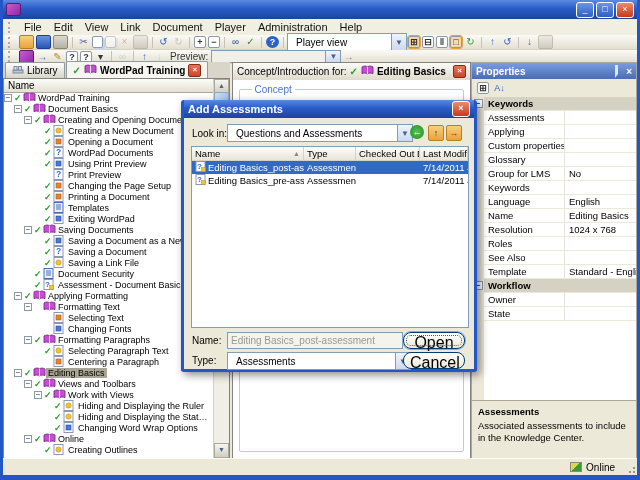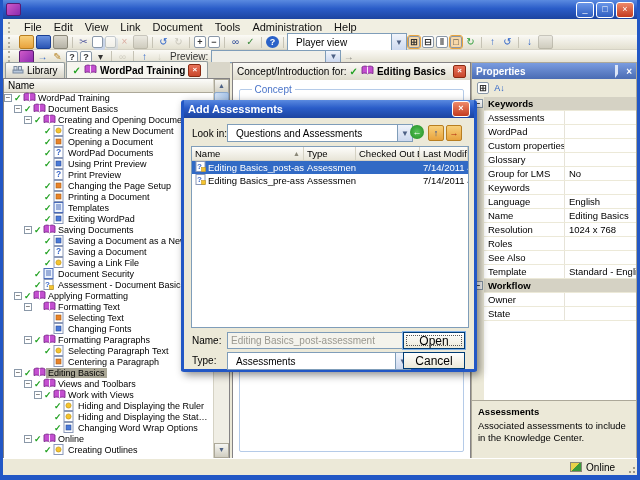--- a/index.html
+++ b/index.html
@@ -110,21 +110,21 @@
   .dlh{display:flex;height:14px;}
   .dlhc{background:linear-gradient(180deg,#fdfdfb,#e8e5d8);border-right:1px solid #d5d2c4;border-bottom:1px solid #d5d2c4;padding:0 3px;line-height:13px;font-size:9.5px;overflow:hidden;white-space:nowrap;box-sizing:border-box;display:flex;}
   .sortmark{color:#8a8778;font-size:7px;margin-left:auto;}
   .drow{display:flex;height:13px;align-items:center;font-size:9.5px;}
   .drow .dc{padding:0 3px;overflow:hidden;white-space:nowrap;box-sizing:border-box;display:flex;align-items:center;gap:2px;}
   .drow.sel{background:#316ac5;color:#fff;}
   .frow{position:absolute;left:0;right:0;height:17px;}
   .frow .lbl{top:3px;}
   .dfield{position:absolute;left:43px;width:168px;height:15px;border:1px solid #7f9db9;background:#f4f3ec;color:#9a9890;font-size:10px;font-family:"Liberation Sans",sans-serif;padding:0 3px;}
   .type-combo{position:absolute;left:43px;width:174px;}
-  .xpbtn{position:absolute;left:219px;width:62px;height:17px;background:linear-gradient(180deg,#fff,#ece9d8);border:1px solid #003c74;border-radius:0;font-size:12px;font-family:"Liberation Sans",sans-serif;}
+  .xpbtn{position:absolute;left:219px;width:62px;height:17px;background:linear-gradient(180deg,#fff,#ece9d8);border:1px solid #003c74;border-radius:8px;font-size:16px;font-family:"Liberation Sans",sans-serif;}
   .xpbtn.focus{box-shadow:0 0 0 1px #7fb0e8;outline:1px dotted #555;outline-offset:-4px;}
   .bold{font-weight:bold;}
 </style>
 </head>
 <body>
 
 <div class="window">
 <div class="winbody">
 
   <div class="titlebar">
@@ -136,21 +136,21 @@
     </span>
   </div>
 
   <div class="menubar" id="menubar">
         <span class="grip"></span>
         <span class="mitem">File</span>
         <span class="mitem">Edit</span>
         <span class="mitem">View</span>
         <span class="mitem">Link</span>
         <span class="mitem">Document</span>
-        <span class="mitem">Tools</span>
+        <span class="mitem">Player</span>
         <span class="mitem">Administration</span>
         <span class="mitem">Help</span>
       </div>
 
   <div class="tbar tb1" id="tb1">
         <span class="grip"></span>
         <span class="chip folder"></span>
         <span class="chip save"></span>
         <span class="chip print"></span>
         <span class="vsep"></span>
@@ -678,21 +678,21 @@
               </span>
               <span class="plabel">Keywords</span>
             </div>
             <div class="prow">
               <span class="pmargin"></span>
               <span class="plabel">Assessments</span>
               <span class="pvalue"></span>
             </div>
             <div class="prow">
               <span class="pmargin"></span>
-              <span class="plabel">WordPad</span>
+              <span class="plabel">Applying</span>
               <span class="pvalue"></span>
             </div>
             <div class="prow">
               <span class="pmargin"></span>
               <span class="plabel">Custom properties</span>
               <span class="pvalue"></span>
             </div>
             <div class="prow">
               <span class="pmargin"></span>
               <span class="plabel">Glossary</span>

